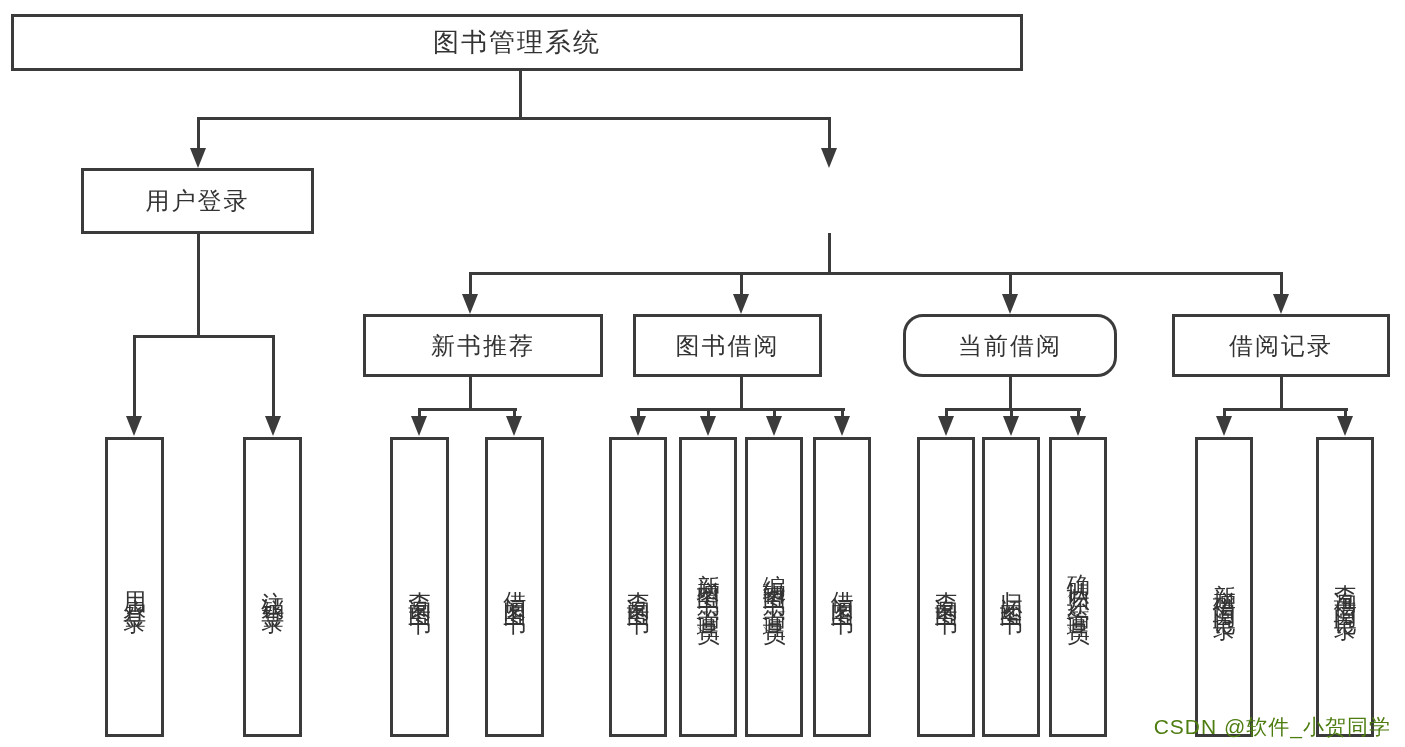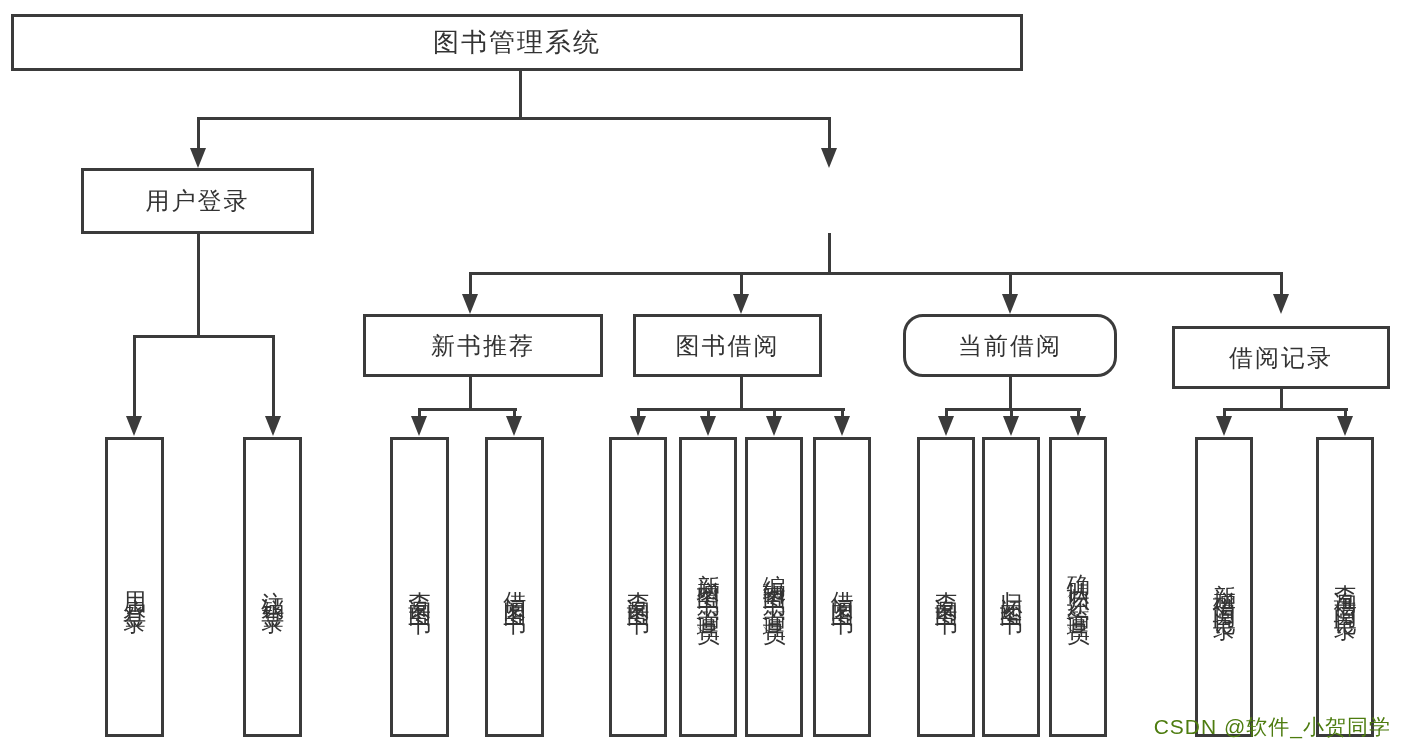--- a/index.html
+++ b/index.html
@@ -100,21 +100,21 @@
   <div class="line" style="left:740px; top:272px; width:3px; height:26px;"></div>
   <div class="arrow" style="left:733px; top:294px;"></div>
   <div class="line" style="left:1009px; top:272px; width:3px; height:26px;"></div>
   <div class="arrow" style="left:1002px; top:294px;"></div>
   <div class="line" style="left:1280px; top:272px; width:3px; height:26px;"></div>
   <div class="arrow" style="left:1273px; top:294px;"></div>
 
   <div class="hbox" style="left:363px; top:314px; width:240px; height:63px;">新书推荐</div>
   <div class="hbox" style="left:633px; top:314px; width:189px; height:63px;">图书借阅</div>
   <div class="hbox" style="left:903px; top:314px; width:214px; height:63px;border-radius:20px;">当前借阅</div>
-  <div class="hbox" style="left:1172px; top:314px; width:218px; height:63px;margin-top:12px;">借阅记录</div>
+  <div class="hbox" style="left:1172px; top:314px; width:218px; height:63px;">借阅记录</div>
 
   <div class="line" style="left:469px; top:377px; width:3px; height:33px;"></div>
   <div class="line" style="left:418px; top:408px; width:99px; height:3px;"></div>
   <div class="line" style="left:418px; top:408px; width:3px; height:10px;"></div>
   <div class="arrow" style="left:411px; top:416px;"></div>
   <div class="line" style="left:513px; top:408px; width:3px; height:10px;"></div>
   <div class="arrow" style="left:506px; top:416px;"></div>
 
   <div class="line" style="left:740px; top:377px; width:3px; height:33px;"></div>
   <div class="line" style="left:637px; top:408px; width:208px; height:3px;"></div>

